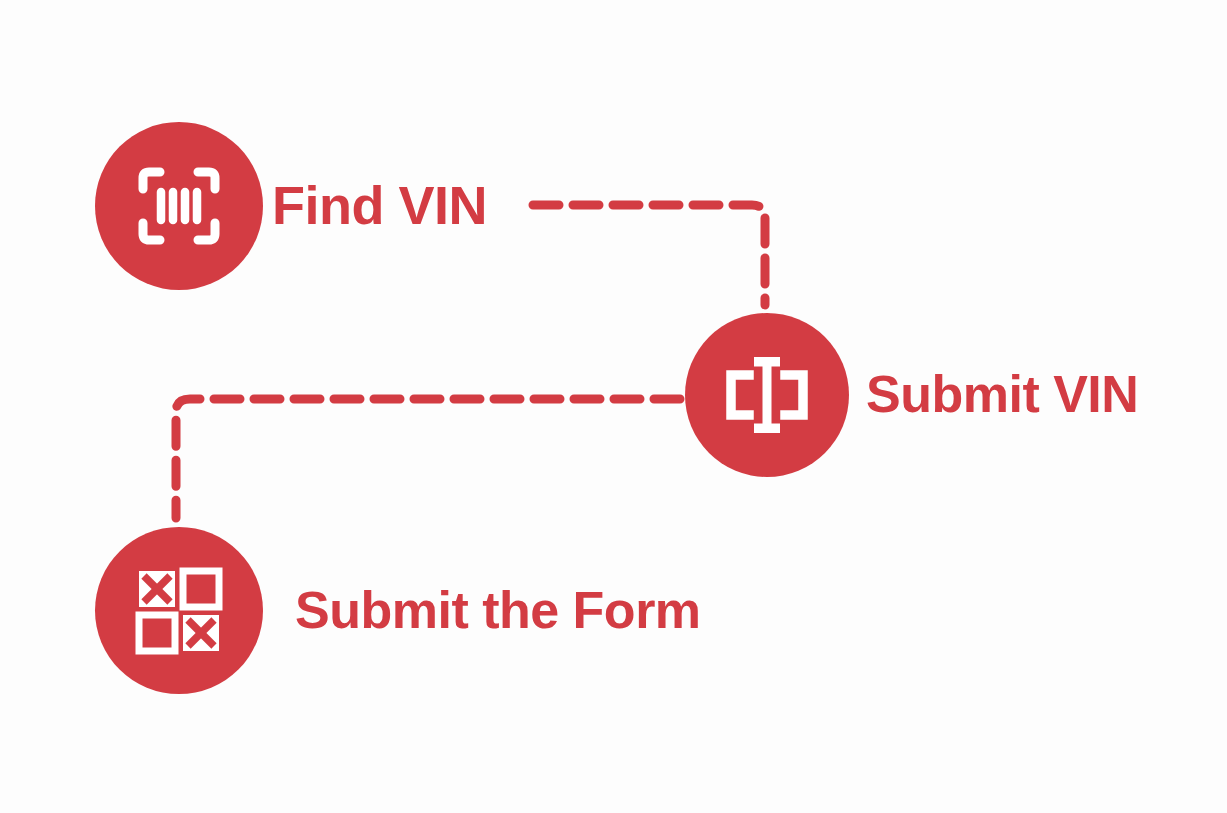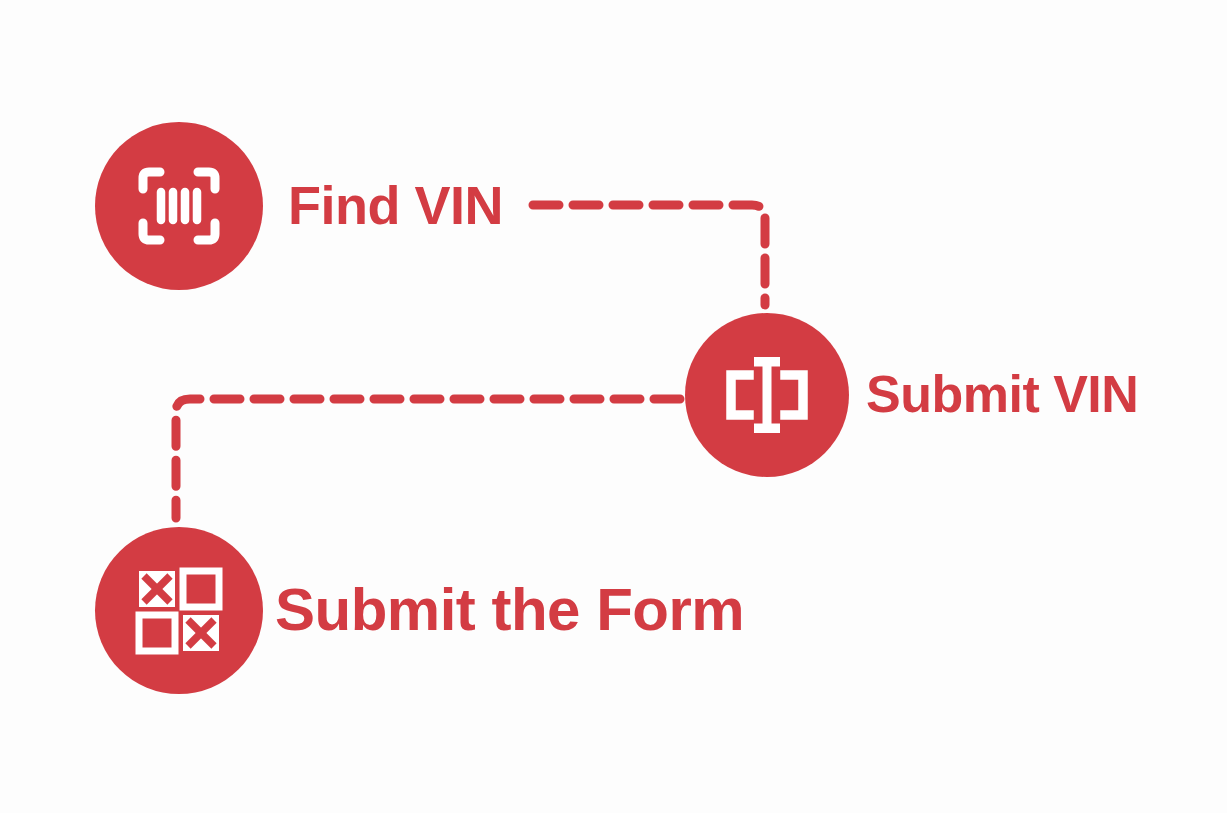--- a/index.html
+++ b/index.html
@@ -47,21 +47,21 @@
   #step-find-vin {
     left: 95px;
     top: 122px;
   }
   #step-find-vin .step-circle {
     width: 168px;
     height: 168px;
   }
   #step-find-vin .step-label {
     font-size: 54px;
-    margin-left: 25px;
+    margin-left: 9px;
     margin-top: -2px;
   }
   
   #step-enter-vin {
     left: 685px;
     top: 313px;
   }
   #step-enter-vin .step-circle {
     width: 164px;
     height: 164px;
@@ -74,22 +74,22 @@
   
   #step-submit-form {
     left: 95px;
     top: 527px;
   }
   #step-submit-form .step-circle {
     width: 168px;
     height: 167px;
   }
   #step-submit-form .step-label {
-    font-size: 60px;
-    margin-left: 12px;
+    font-size: 52px;
+    margin-left: 32px;
     margin-top: -2px;
   }
   .icon-svg { display: block; }
 </style>
 </head>
 <body>
 
 <div id="canvas">
 
   <svg class="flow-svg" viewBox="0 0 1227 813">

